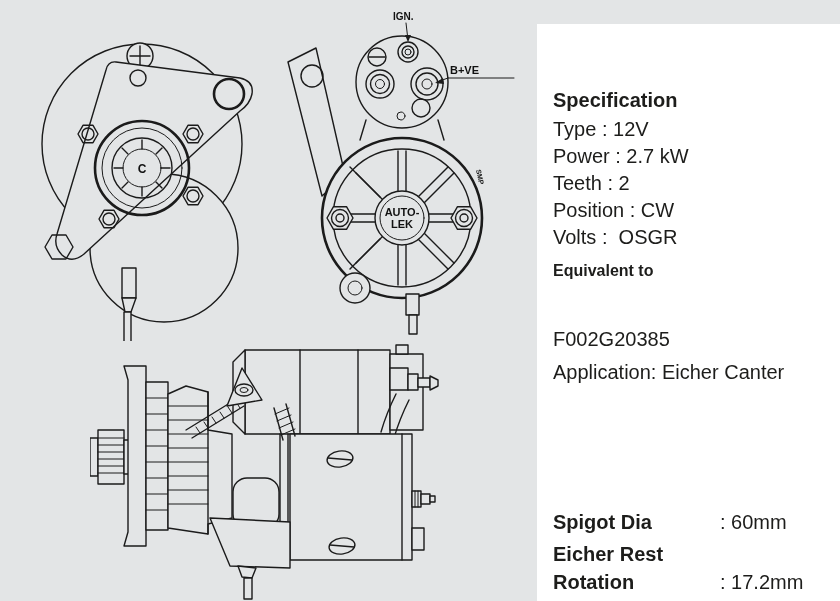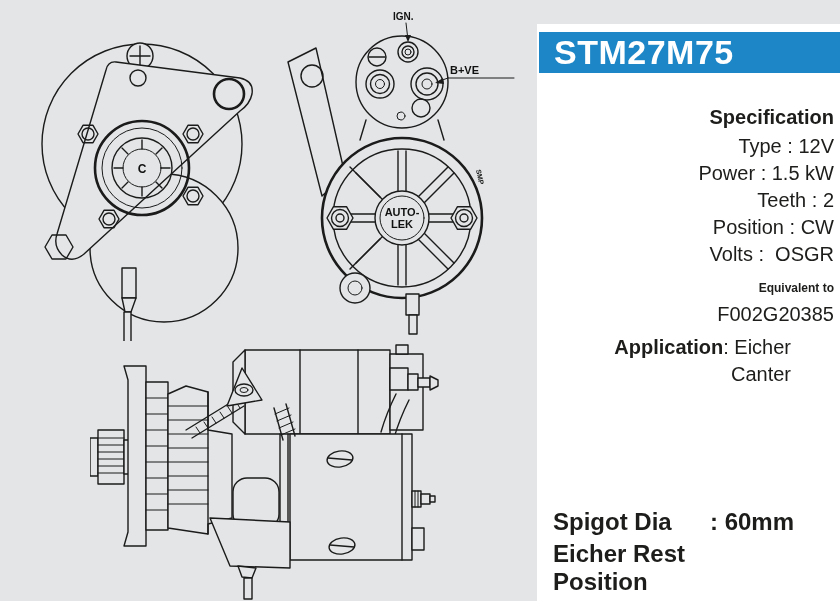--- a/index.html
+++ b/index.html
@@ -14,36 +14,35 @@
     position:absolute;left:537px;top:24px;right:0;bottom:0;
     background:#ffffff;
   }
   .title-banner{
     position:absolute;left:2px;top:8px;right:0;height:41px;
     background:#1d86c6;color:#ffffff;
     font-size:34px;font-weight:bold;line-height:41px;
     padding-left:15px;letter-spacing:0.5px;
   }
   .panel-content{
-    position:absolute;left:16px;top:66px;right:6px;
+    position:absolute;left:16px;top:49px;right:6px;
     font-size:20px;
-    text-align:right;
   }
   .sec-heading{font-size:20px;font-weight:bold;margin:16px 0 4px 0;}
   .spec-line{line-height:27px;white-space:pre-wrap;}
-  .sub-heading{font-size:12px;font-weight:bold;margin:7px 0 0 0;line-height:26px;}
-  .plain-line{line-height:27px;}
+  .sub-heading{font-size:16px;font-weight:bold;margin:7px 0 0 0;line-height:26px;}
+  .plain-line{line-height:27px;margin-top:42px;}
   .application-para{margin-top:6px;line-height:27px;max-width:238px;}
-  .application-para b{font-weight:bold;}
+  .application-para b{font-weight:normal;}
   
   .dims{position:absolute;left:16px;right:4px;bottom:5px;}
-  .dims .row{display:flex;line-height:28px;font-size:24px;}
+  .dims .row{display:flex;line-height:28px;font-size:20px;}
   .dims .row.first{margin-bottom:4px;}
   .dims .lbl{font-weight:bold;width:157px;flex:0 0 157px;}
-  .dims .val{font-weight:bold;}
+  .dims .val{font-weight:normal;margin-left:10px;}
   
   .drawing{position:absolute;}
   svg{display:block;}
   svg *{vector-effect:non-scaling-stroke;}
   svg .ln{stroke:#1b1b1b;fill:none;stroke-width:1.4;stroke-linejoin:round;stroke-linecap:round;}
   svg .fillbg{fill:#e3e5e6;}
   svg .thick{stroke-width:2.6;}
   svg .thin{stroke-width:1;}
   svg text{font-family:"Liberation Sans","DejaVu Sans",sans-serif;fill:#111;stroke:none;}
 </style>
@@ -308,43 +307,41 @@
 
   <polygon class="ln fillbg" points="120,176 200,180 200,226 140,224"></polygon>
 
   <g>
     <polygon class="ln fillbg" points="148,224 166,226 162,236 152,235"></polygon>
     <rect class="ln fillbg" x="154" y="236" width="8" height="21"></rect>
   </g>
 </svg>
 
 <div class="info-panel">
-  <div class="title-banner">
-    <span>STM27M75</span>
-  </div>
   <div class="panel-content">
     <div class="sec-heading">Specification</div>
     <div class="spec-line">Type : 12V</div>
-    <div class="spec-line">Power : 1.5 kW</div>
+    <div class="spec-line">Power : 2.7 kW</div>
     <div class="spec-line">Teeth : 2</div>
     <div class="spec-line">Position : CW</div>
     <div class="spec-line">Volts :  OSGR</div>
 
     <div class="sub-heading">Equivalent to</div>
     <div class="plain-line">F002G20385</div>
 
     <p class="application-para"><b>Application</b><span>: Eicher Canter</span></p>
   </div>
 
   <div class="dims">
     <div class="row first">
       <span class="lbl">Spigot Dia</span>
       <span class="val">: 60mm</span>
     </div>
     <div class="row">
       <span class="lbl">Eicher Rest</span>
       <span class="val"></span>
     </div>
     <div class="row">
-      <span class="lbl">Position</span>
+      <span class="lbl">Rotation</span>
+      <span class="val">: 17.2mm</span>
     </div>
   </div>
 </div>
 
 </body></html>

